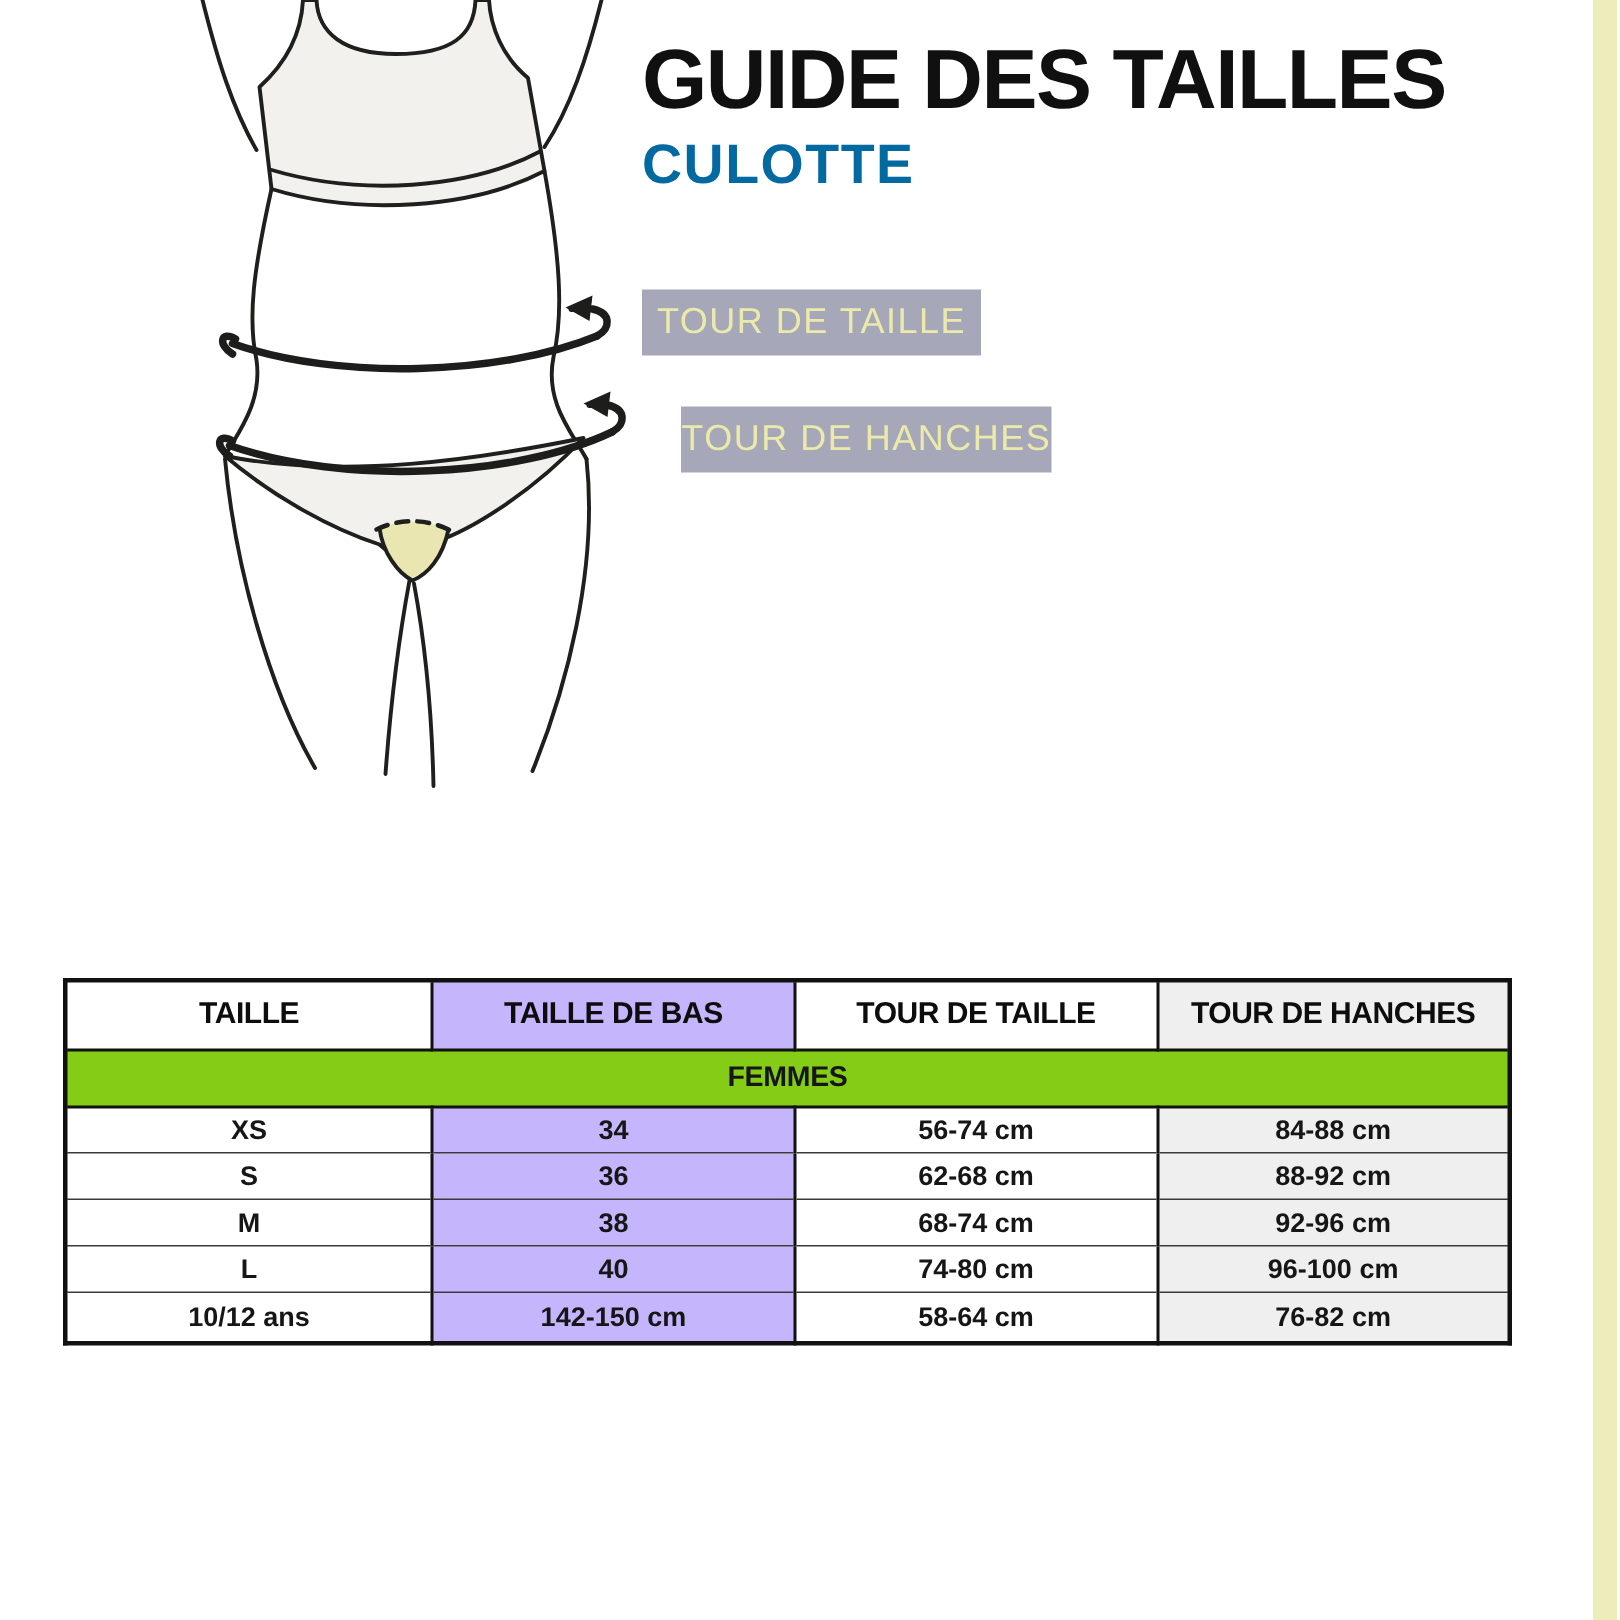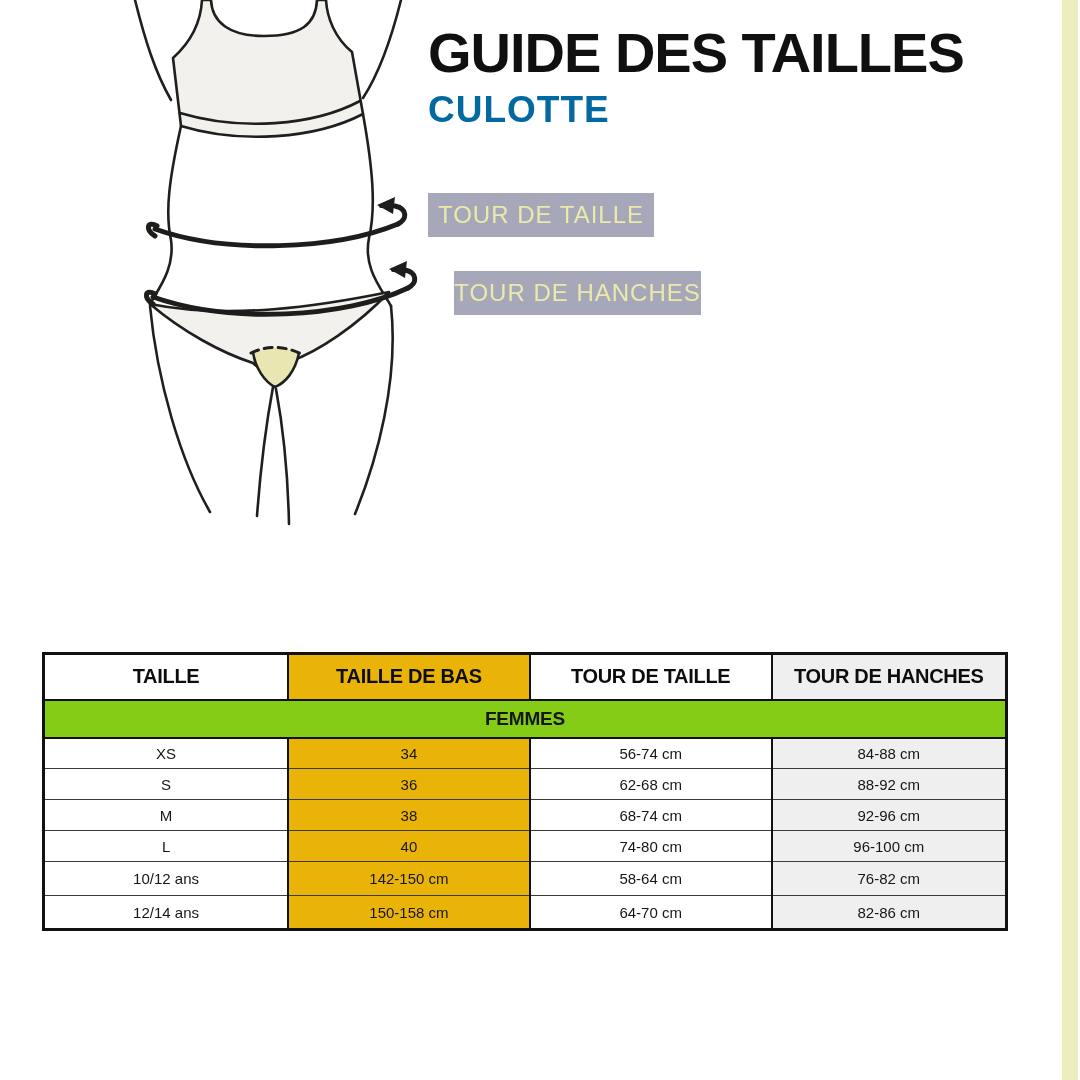--- a/index.html
+++ b/index.html
@@ -38,31 +38,31 @@
     border-collapse:collapse; table-layout:fixed;margin-top:44px;
   }
   .size-table col.w0{width:25.4%;} .size-table col.w1{width:25.1%;}
   .size-table col.w2{width:25.1%;} .size-table col.w3{width:24.4%;}
   .size-table{ border:3px solid #111; }
   .size-table th{
     height:46px; font-size:20px; font-weight:700; text-align:center;
     border:2px solid #111; color:#0d0d0d; letter-spacing:-0.3px;
   }
   .size-table td{
-    text-align:center; font-size:15px; color:#161616;
+    text-align:center; font-size:18px; color:#161616;
     border-left:2px solid #111; border-right:2px solid #111;
-    border-top:1.5px solid #3a3a3a; border-bottom:1.5px solid #3a3a3a;
+    border-top:1.5px solid #3a3a3a; border-bottom:1.5px solid #3a3a3a;font-weight:bold;
   }
   .size-table tr.row-woman td{ height:31px; }
   .size-table tr.row-teen  td{ height:34px; }
   .size-table td.band{
     height:38px; background:#84cc16; font-weight:700; font-size:19px;
     border:2px solid #111; letter-spacing:-0.2px;
   }
-  .c0{ background:#ffffff; } .c1{ background:#eab308; }
+  .c0{ background:#ffffff; } .c1{ background:#c4b5fd; }
   .c2{ background:#ffffff; } .c3{ background:#efefef; }
 </style>
 </head>
 <body>
 
 <div class="canvas">
 
   <div class="accent-strip"></div>
 
   <svg class="figure" width="330" height="540" viewBox="0 0 330 540">
@@ -163,22 +163,16 @@
       <td class="c1">40</td>
       <td class="c2">74-80 cm</td>
       <td class="c3">96-100 cm</td>
     </tr>
     <tr class="row-teen">
       <td class="c0">10/12 ans</td>
       <td class="c1">142-150 cm</td>
       <td class="c2">58-64 cm</td>
       <td class="c3">76-82 cm</td>
     </tr>
-    <tr class="row-teen">
-      <td class="c0">12/14 ans</td>
-      <td class="c1">150-158 cm</td>
-      <td class="c2">64-70 cm</td>
-      <td class="c3">82-86 cm</td>
-    </tr>
   </tbody>
     </table>
 
 </div>
 
 </body></html>

